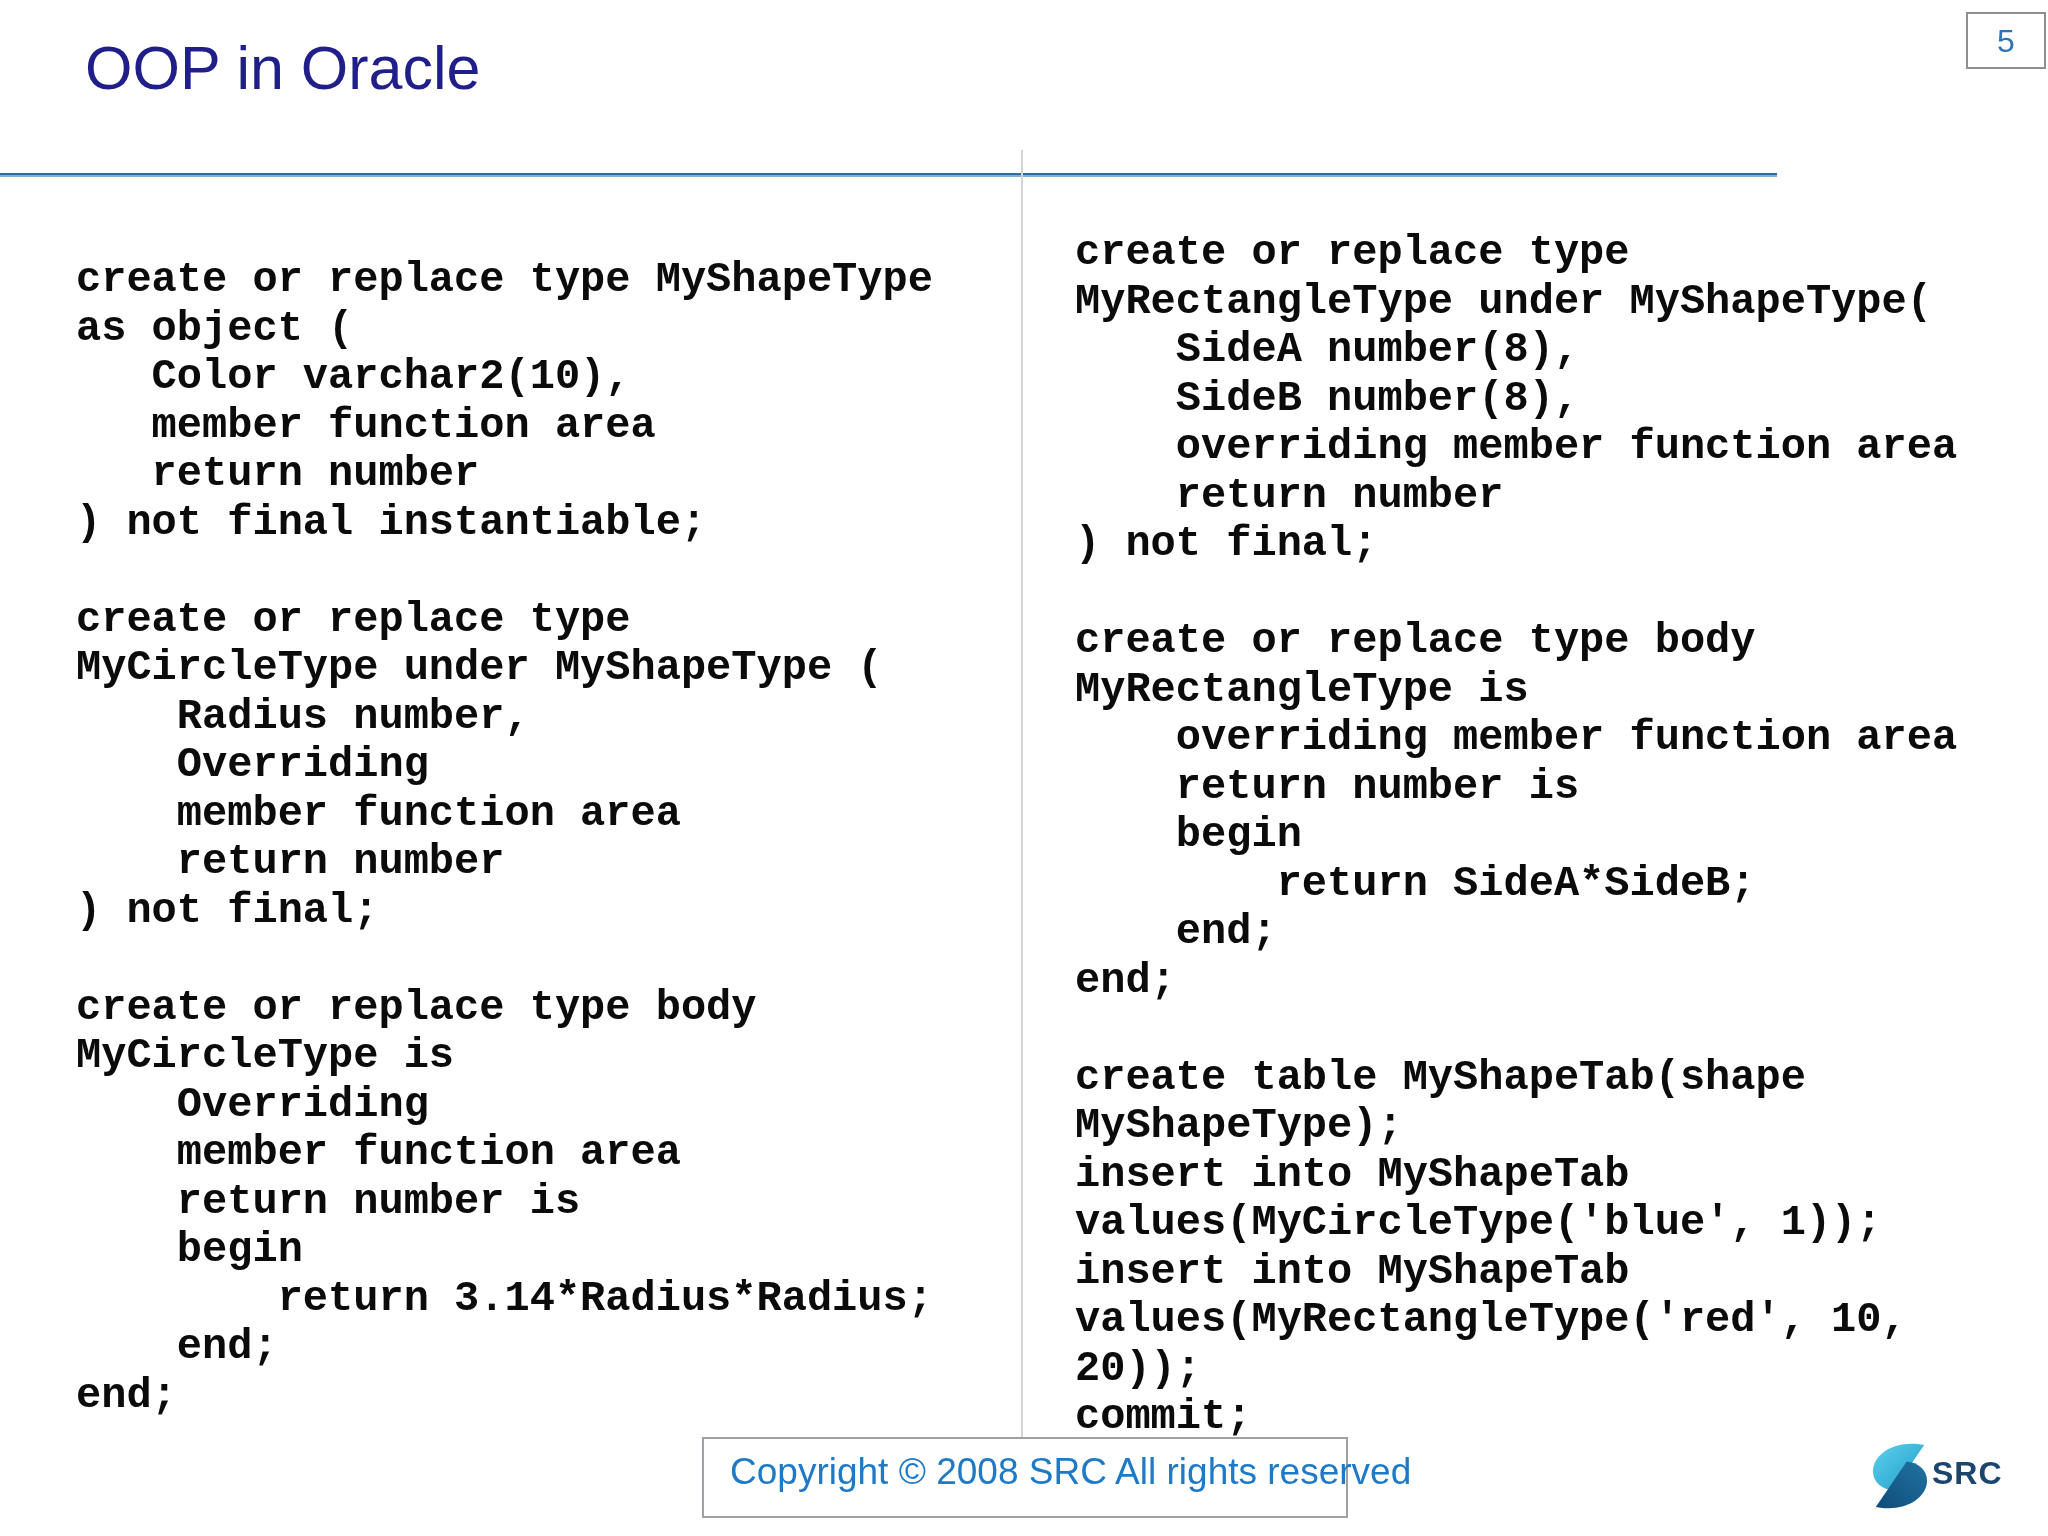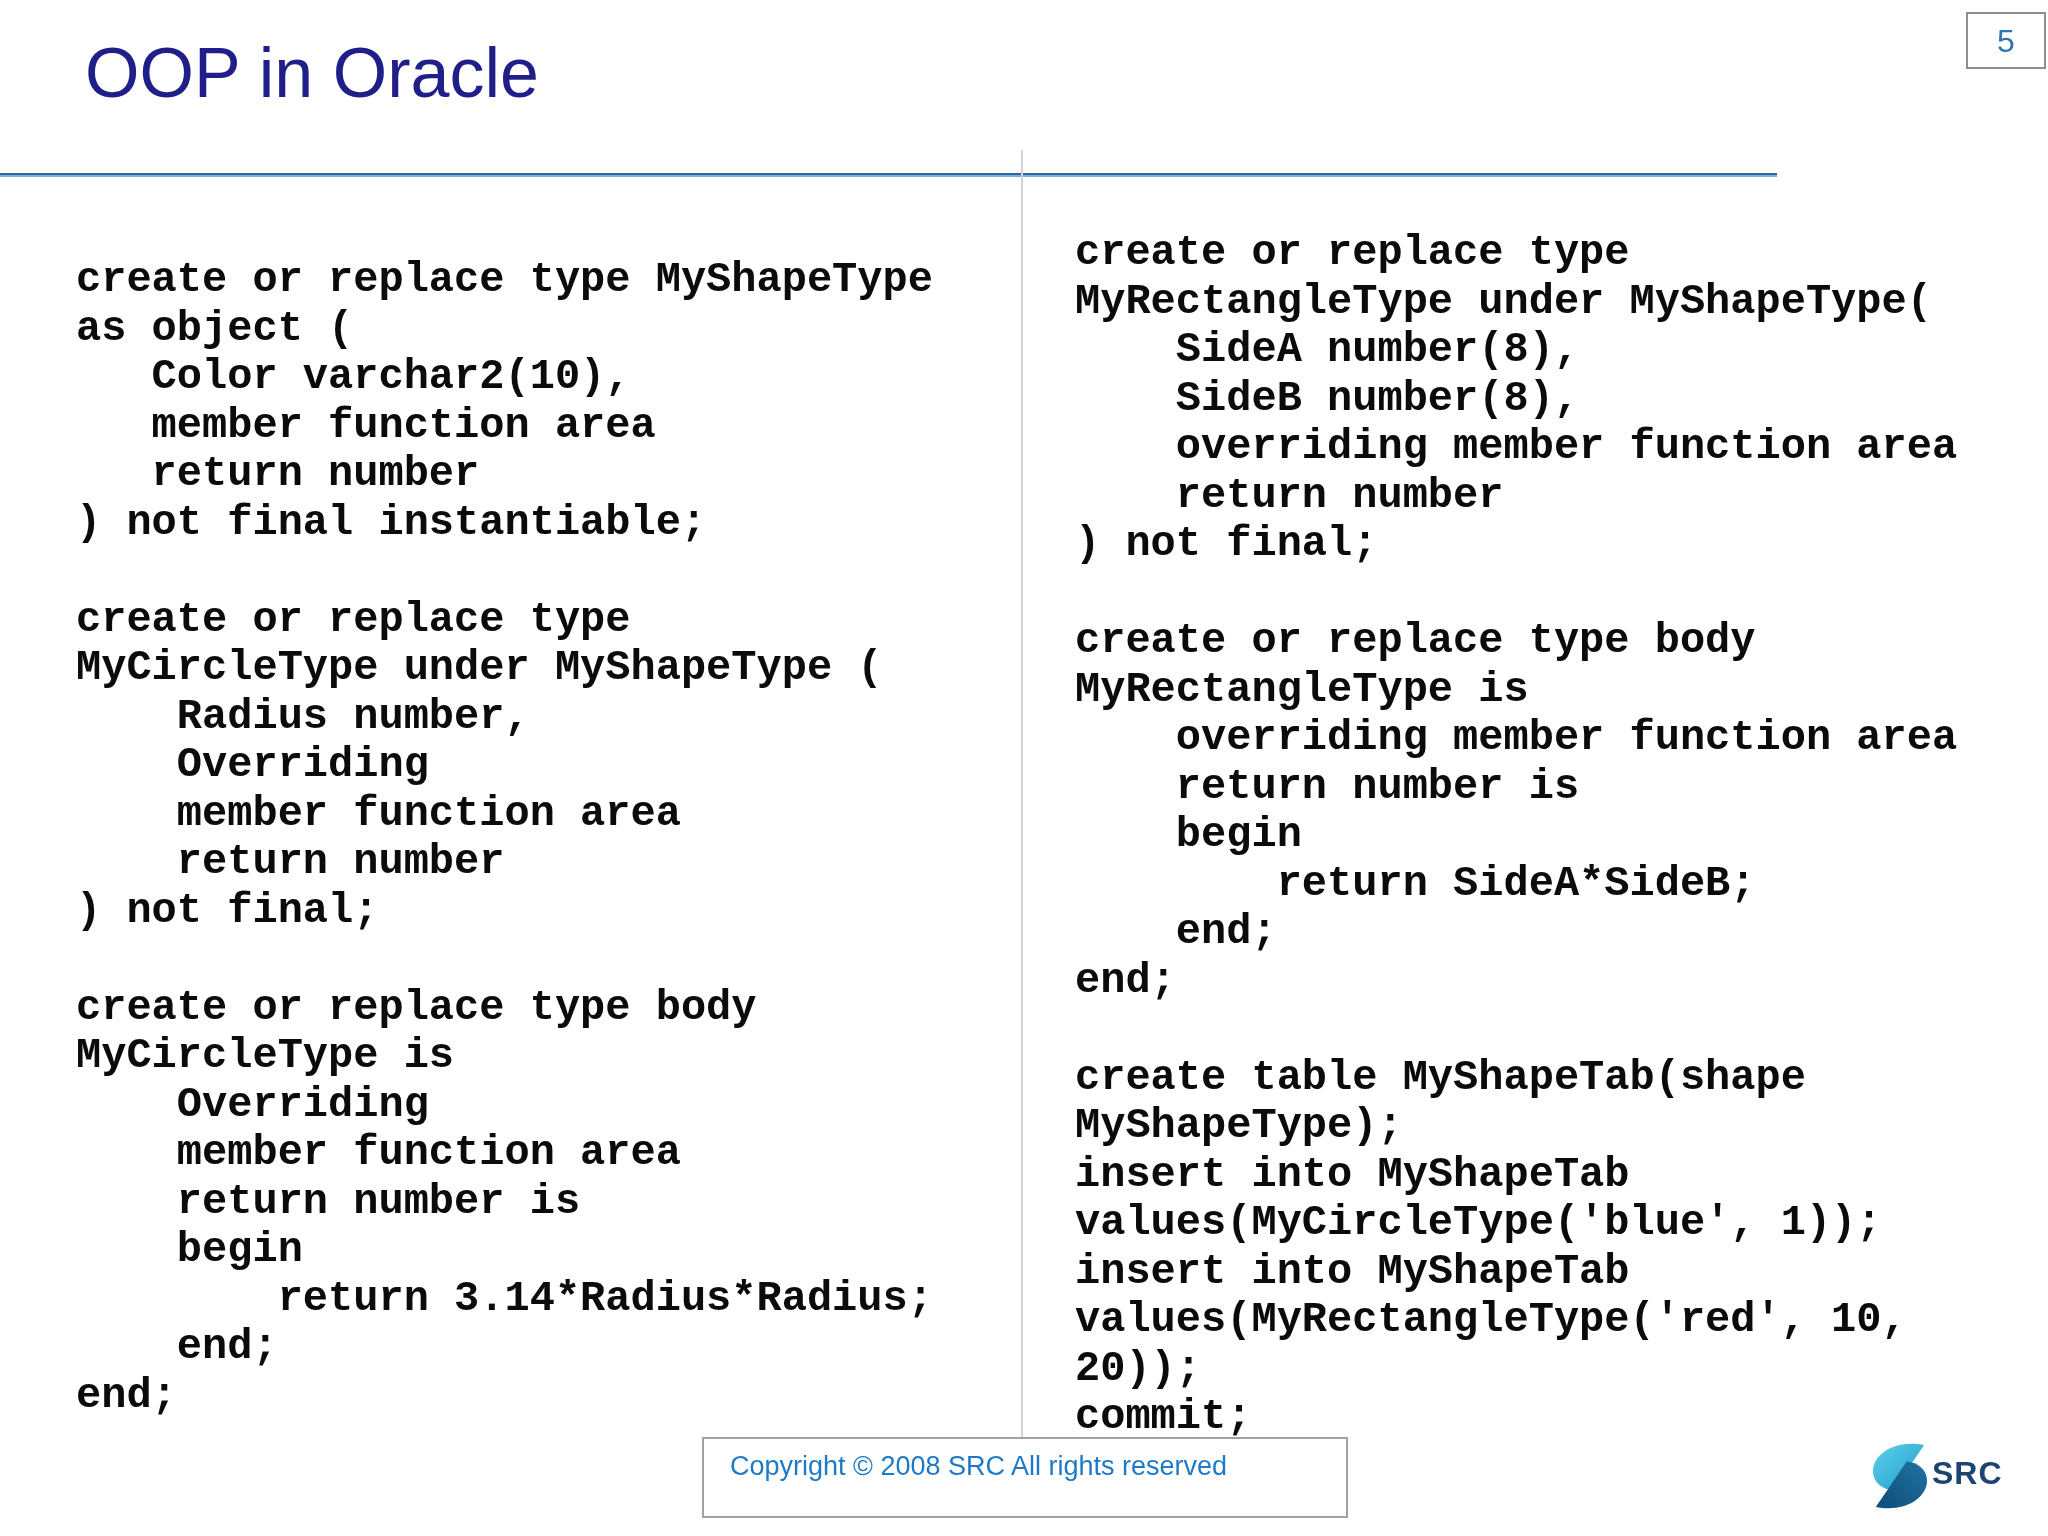--- a/index.html
+++ b/index.html
@@ -6,21 +6,21 @@
   #slide{
     position:relative;
     width:2048px;height:1536px;
     background:#ffffff;
     overflow:hidden;
     font-family:"Liberation Sans", sans-serif;
   }
   
   .title{
     position:absolute;left:85px;top:38px;
-    font-size:70px;line-height:1;
+    font-size:61px;line-height:1;
     color:#201F8A;
     letter-spacing:0px;
     white-space:nowrap;
   }
   
   .pagebox{
     position:absolute;left:1966px;top:12px;width:80px;height:57px;
     border:2px solid #8F8F8F;background:#ffffff;
     display:flex;align-items:center;justify-content:center;
     box-sizing:border-box;
@@ -56,21 +56,21 @@
   #left-col{left:76px;top:256px;}
   #right-col{left:1075px;top:229px;}
   
   .copybox{
     position:absolute;left:702px;top:1437px;width:646px;height:81px;
     border:2px solid #A0A0A8;background:#ffffff;
     box-sizing:border-box;
   }
   .copybox .copytext{
     position:absolute;left:26px;top:13px;
-    color:#1E7AC6;font-size:27px;line-height:1.1;
+    color:#1E7AC6;font-size:37px;line-height:1.1;
     white-space:nowrap;
   }
   
   .logo{
     position:absolute;left:1870px;top:1440px;width:180px;height:76px;
   }
   .logo svg{position:absolute;left:0;top:0;}
   .logo .logotext{
     position:absolute;left:62px;top:17px;
     color:#1B456F;

